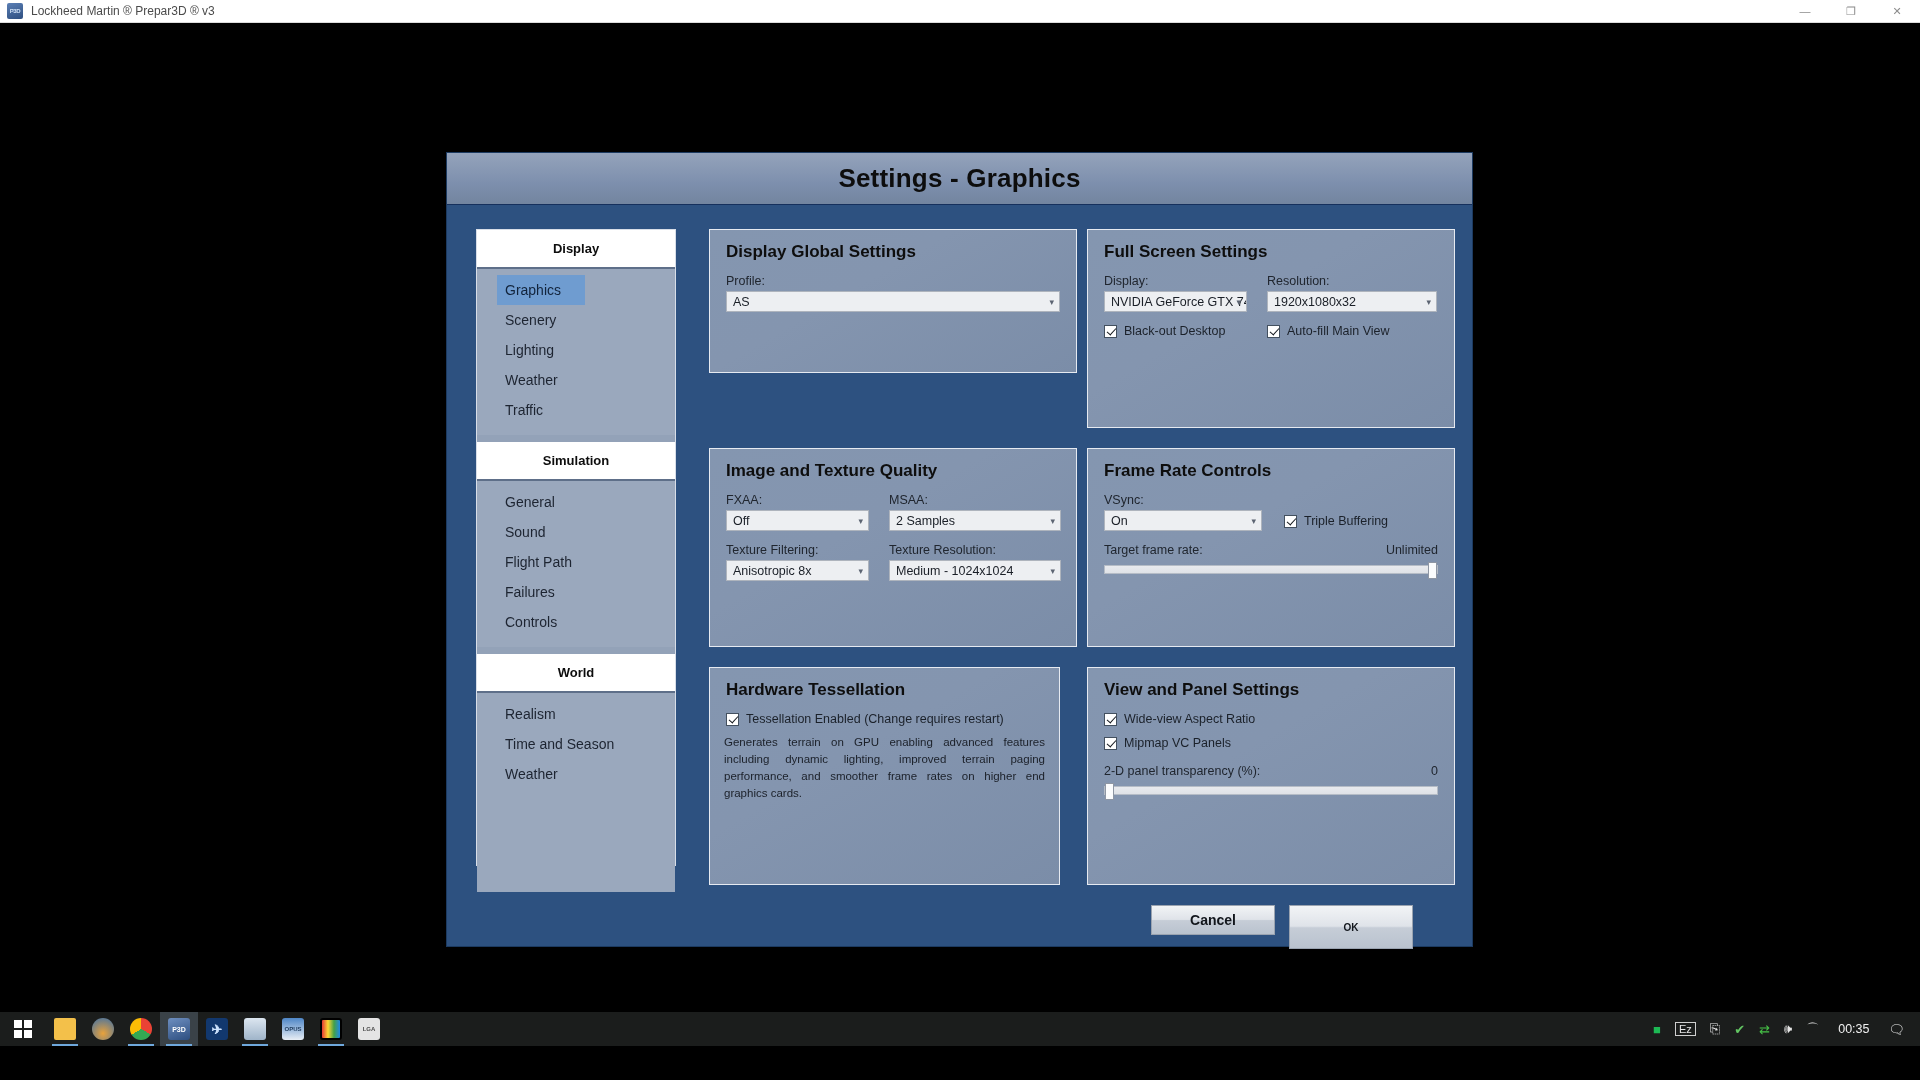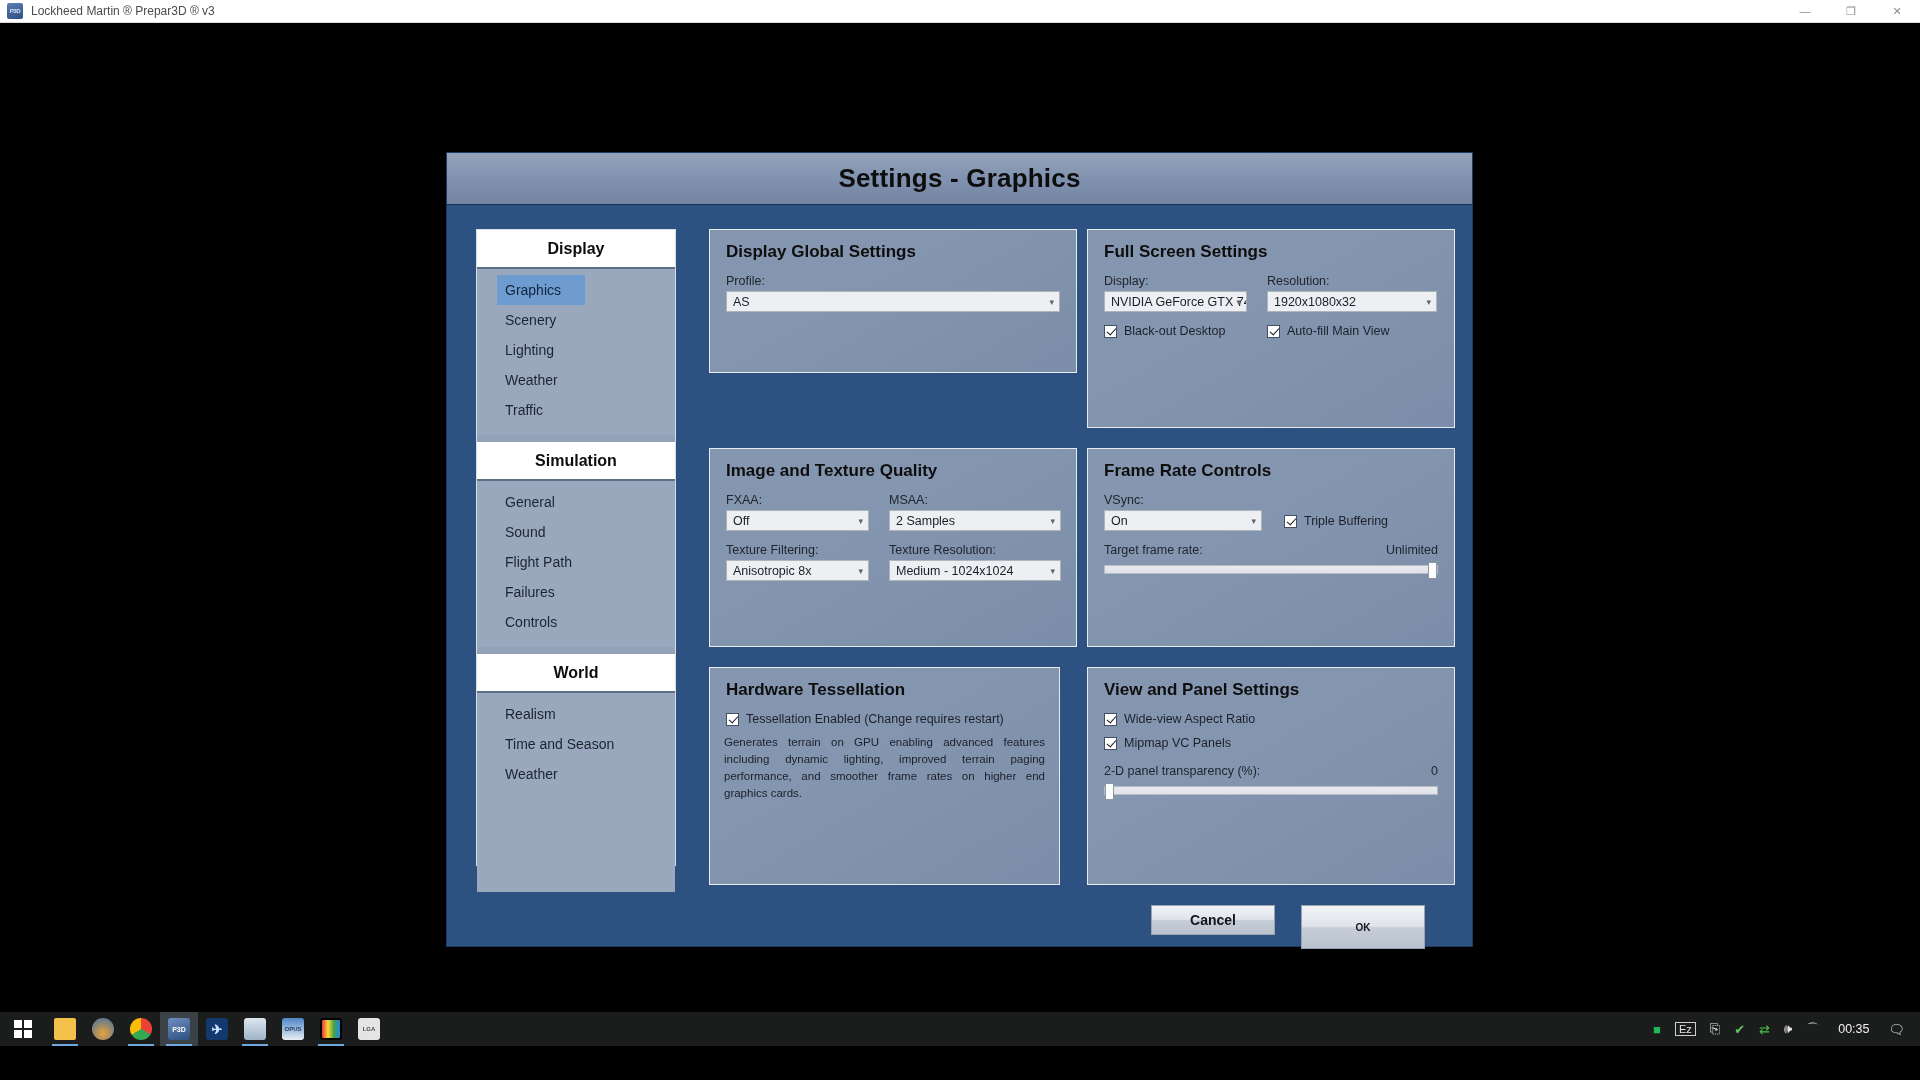--- a/index.html
+++ b/index.html
@@ -54,21 +54,21 @@
   
   #sidebar {
     position: absolute; left: 29px; top: 24px; width: 200px; height: 637px;
     background: #93a2b8;
     border: 1px solid #d8dee8;
   }
   .side-group { width: 100%; }
   .side-head {
     height: 39px; background: #ffffff;
     display: flex; align-items: center; justify-content: center;
-    font-size: 16px; font-weight: bold; color: #0d0d0d;
+    font-size: 13px; font-weight: bold; color: #0d0d0d;
     border-bottom: 2px solid #5e6f89;
   }
   .side-items { background: #9aa8bd; padding: 6px 0 10px 0; }
   .side-item {
     height: 30px; display: flex; align-items: center;
     padding-left: 28px; font-size: 14px; color: #1d2431;
   }
   .side-item.selected { background: #6f9cd0; color: #12243c; width: 88px; margin-left: 20px; padding-left: 8px; }
   .side-gap { height: 7px; background: #93a2b8; }
   #side-spacer { background:#9aa8bd; }
@@ -341,21 +341,21 @@
           <div style="display:flex; justify-content:space-between;">
             <span class="fld-label">2-D panel transparency (%):</span>
             <span class="fld-label">0</span>
           </div>
           <div class="slider-track" style="margin-top:5px;">
             <div class="slider-thumb" id="tr-thumb" style="left: calc(0% + 0px);"></div>
           </div>
         </div>
       </div>
 
-      <div style="position:absolute; left:704px; top:700px; display:flex; gap:26px;">
+      <div style="position:absolute; left:704px; top:700px; display:flex; gap:14px;">
         <div class="btn" style="width:124px; height:30px; font-size:14px;">Cancel</div>
         <div class="btn" style="width:124px; height:44px; font-size:10px;">OK</div>
       </div>
 
     </div>
   </div>
 
   <div id="taskbar">
     <div id="start">
       <div class="startglyph">

